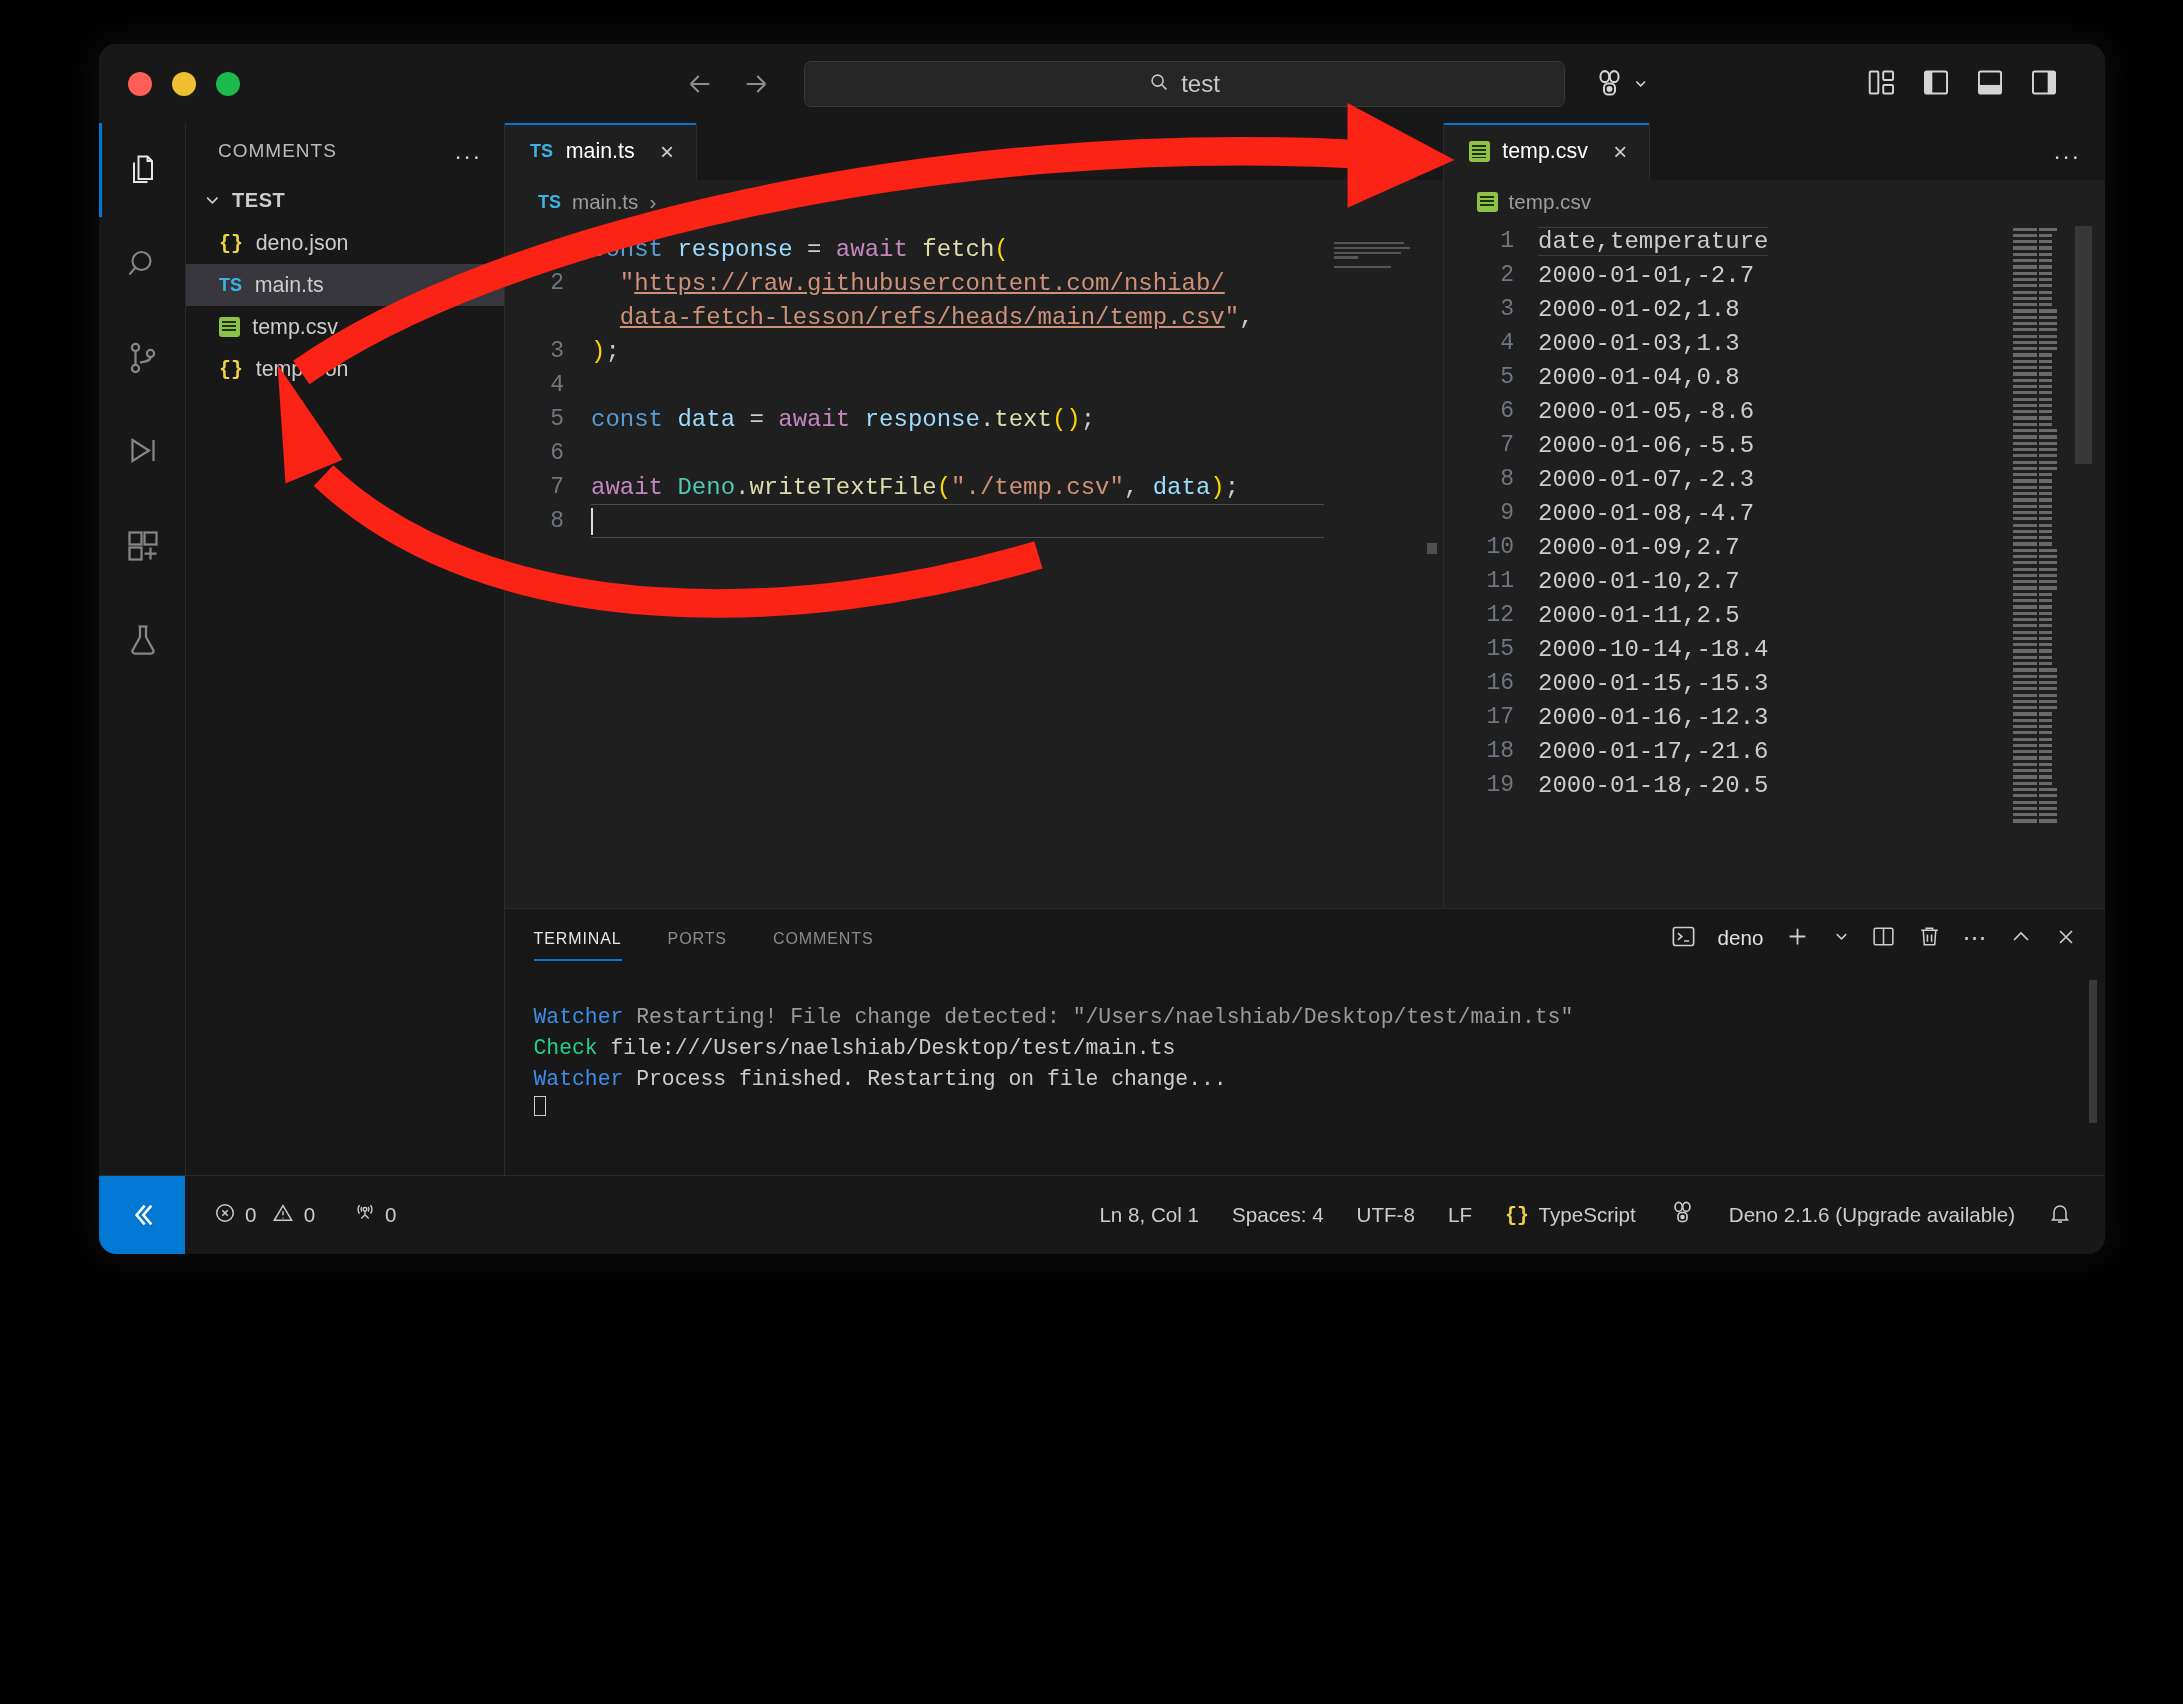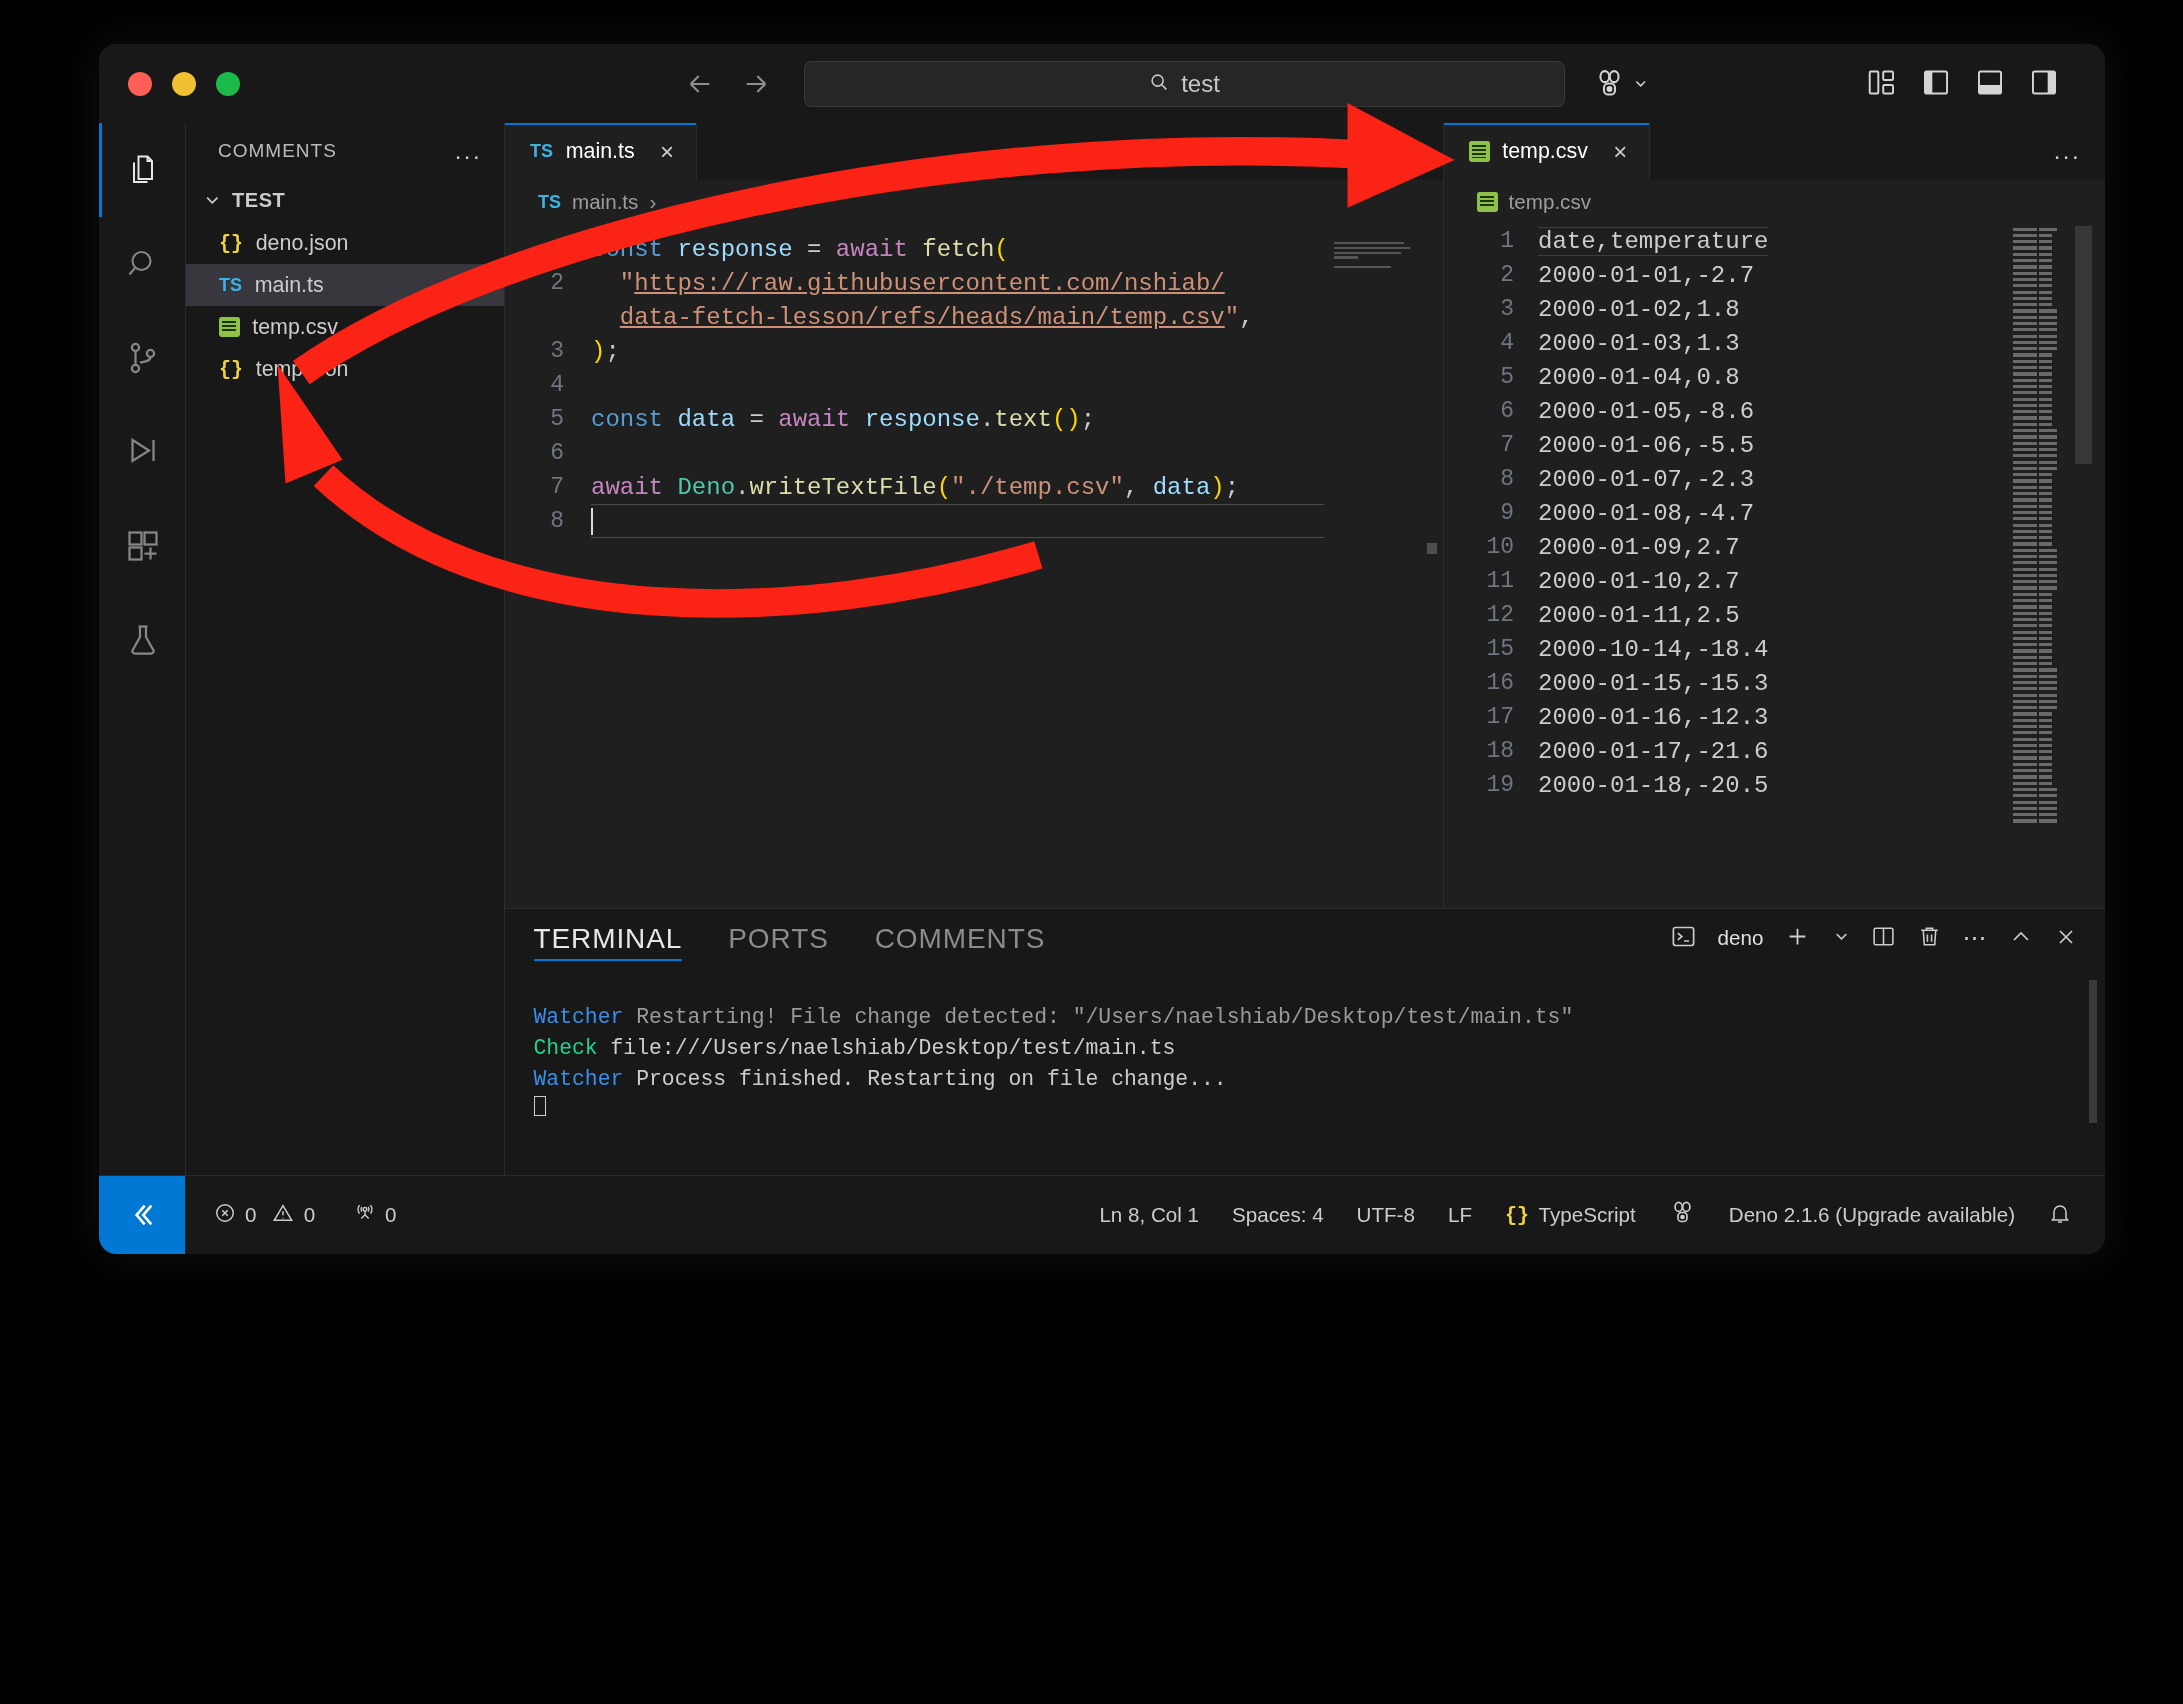--- a/index.html
+++ b/index.html
@@ -206,21 +206,21 @@
   }
 
   
   .panel {
     position: absolute; left: 406px; top: 864px;
     width: 1600px; height: 666px;
     background: #181818;
     border-top: 0.8px solid #2b2b2b;
   }
   .panel-tabs { height: 60px; display: flex; align-items: center; padding-left: 28.5px; gap: 46px; position: relative; }
-  .ptab { color: #8b8b8b; font-size: 28px; letter-spacing: 0.9px; position: relative; height: 60px; display:flex; align-items:center;}
+  .ptab { color: #8b8b8b; font-size: 16px; letter-spacing: 0.9px; position: relative; height: 60px; display:flex; align-items:center;}
   .ptab.active { color: #e7e7e7; }
   .ptab.active::after {
     content: ""; position: absolute; left: 0; bottom: 8px; width: 100%; height: 2.4px; background: #0078d4;
   }
   .panel-actions { position: absolute; right: 27px; top: 14.3px; display: flex; align-items: center; gap: 20.6px; color: #cccccc; }
   .pa-label { font-size: 20.6px; color: #e0e0e0; }
   .term-body {
     padding: 33px 0 0 28.5px;
     font-family: "Liberation Mono", monospace; font-size: 21.4px;
     line-height: 1.45;

